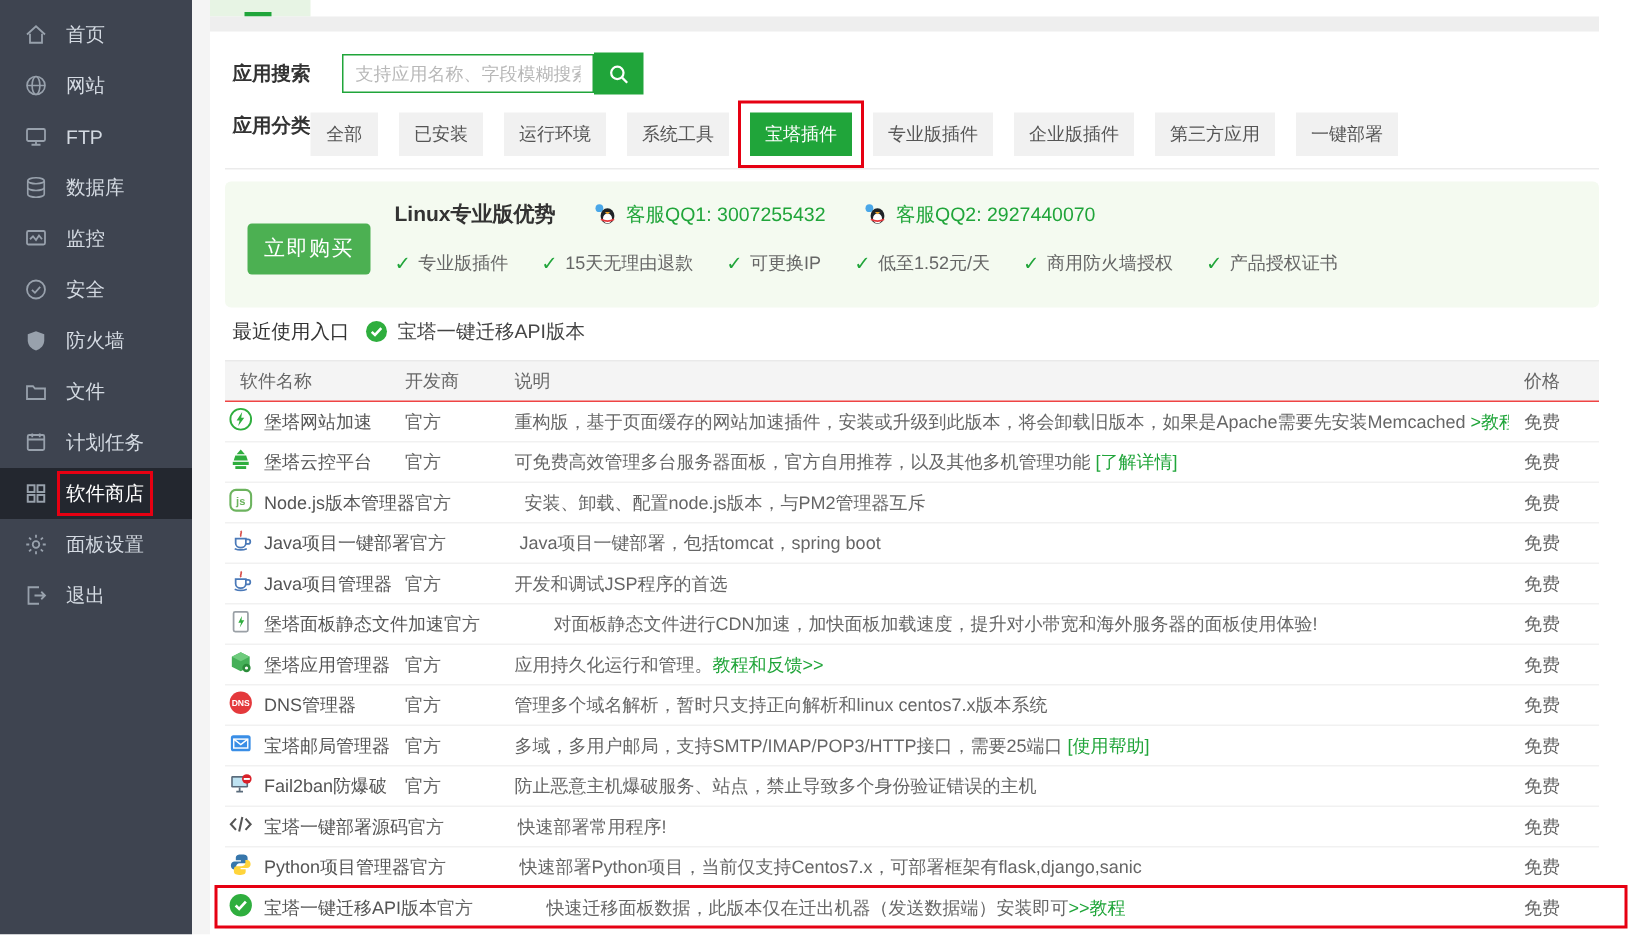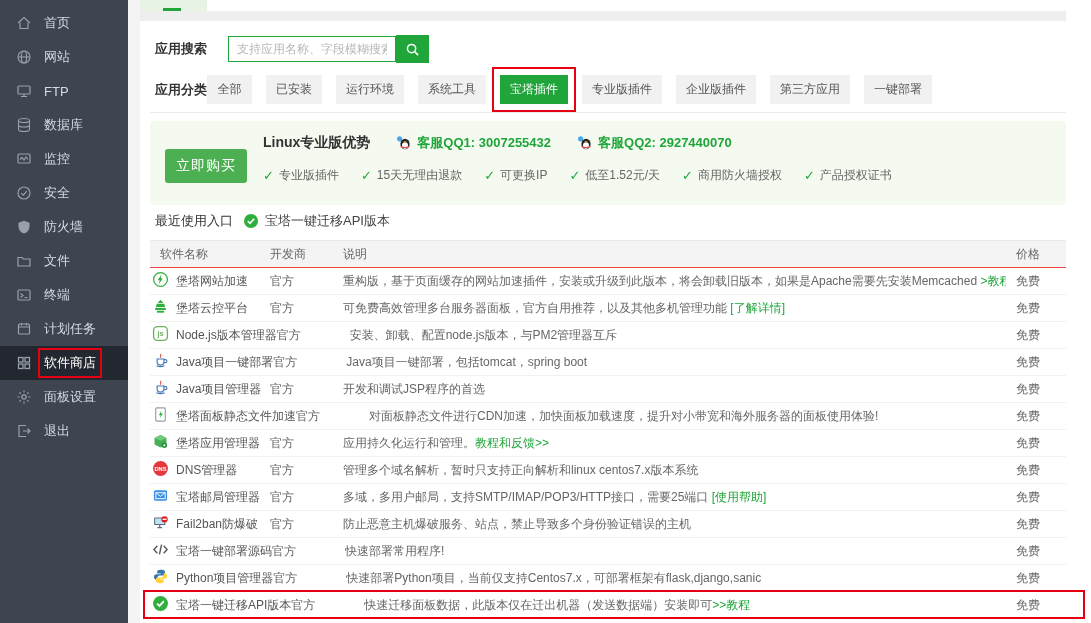--- a/index.html
+++ b/index.html
@@ -24,32 +24,32 @@
   .tab-underline { position:absolute; left:23px; bottom:0; width:18px; height:3px; background:var(--accent); }
   .top-strip { position:absolute; left:0; top:11px; width:926px; height:10px; background:#eeeeee; }
 
   .search-row { position:absolute; left:15px; top:34px; height:30px; display:flex; align-items:center; }
   .field-label { width:52px; font-size:13px; color:#333; flex:0 0 52px;font-weight:bold; }
   .search-input { width:168px; height:26px; border:1px solid var(--accent); padding:0 8px; font-size:12px; color:#333; outline:none;margin-left:21px; }
   .search-input::placeholder { color:#b8b8b8; }
   .search-btn { width:33px; height:28px; background:var(--accent); border:none; cursor:pointer; display:flex; align-items:center; justify-content:center; }
   .search-btn svg { width:15px; height:15px; }
 
-  .cat-row { position:absolute; left:15px; top:75px; display:flex; align-items:center; }
+  .cat-row { position:absolute; left:15px; top:75px; display:flex; align-items:flex-start; }
   .cat-list { display:flex; gap:14px; }
   .cat-btn { background:#f1f1f1; border:none; color:#555; font-size:12px; padding:6px 10px; min-width:45px; cursor:pointer; white-space:nowrap; }
   .cat-btn.active { background:var(--accent); color:#fff; outline:2px solid var(--red); outline-offset:6px; }
 
   .divider { position:absolute; left:10px; top:112px; width:916px; height:1px; background:#ebebeb; }
 
   .banner { position:absolute; left:10px; top:121px; width:916px; height:84px; background:#f4faf0; border-radius:4px; }
   .buy-btn { position:absolute; left:15px; top:28px; width:82px; height:34px; background:#4cb052; color:#fff; font-size:14px; border:none; border-radius:3px; cursor:pointer; letter-spacing:1px; }
   .banner-line1 { position:absolute; left:113px; top:13px; display:flex; align-items:center; gap:26px; }
   .banner-title { font-size:14px; font-weight:bold; color:#333; }
-  .qq-item { display:flex; align-items:center; gap:5px; font-size:13px; font-weight:bold; color:var(--accent); cursor:pointer; }
+  .qq-item { display:flex; align-items:center; gap:5px; font-size:13px; font-weight:normal; color:var(--accent); cursor:pointer; }
   .qq-item svg { width:16px; height:16px; }
   .banner-line2 { position:absolute; left:113px; top:46px; display:flex; align-items:center; gap:22px; }
   .feature { display:flex; align-items:center; gap:5px; font-size:12px; color:#666; white-space:nowrap; }
   .feature .tick { color:var(--accent); font-size:13px; }
 
   .recent-row { position:absolute; left:15px; top:212px; display:flex; align-items:center; }
   .recent-label { font-size:13px; color:#333; width:88px; flex:0 0 88px; }
   .recent-item { display:flex; align-items:center; gap:6px; font-size:13px; color:#444; cursor:pointer; }
   .recent-item svg { width:16px; height:16px; }
 
@@ -134,29 +134,20 @@
         </span>
         <span class="slabel">防火墙</span>
       </div>
       <div class="side-item">
         <span class="sicon">
           <svg viewBox="0 0 16 16" fill="none" stroke="currentColor" stroke-width="1.2">
             <path d="M2 4.5h4l1.3 1.5H14v7H2z"></path>
           </svg>
         </span>
         <span class="slabel">文件</span>
-      </div>
-      <div class="side-item">
-        <span class="sicon">
-          <svg viewBox="0 0 16 16" fill="none" stroke="currentColor" stroke-width="1.2">
-            <rect x="2" y="3" width="12" height="10" rx="1"></rect>
-            <path d="M4.5 6.5 7 8.5 4.5 10.5M8.5 10.5h3"></path>
-          </svg>
-        </span>
-        <span class="slabel">终端</span>
       </div>
       <div class="side-item">
         <span class="sicon">
           <svg viewBox="0 0 16 16" fill="none" stroke="currentColor" stroke-width="1.2">
             <rect x="2.5" y="3" width="11" height="10" rx="1"></rect>
             <path d="M2.5 6h11M5.5 2v2.5M10.5 2v2.5"></path>
           </svg>
         </span>
         <span class="slabel">计划任务</span>
       </div>

